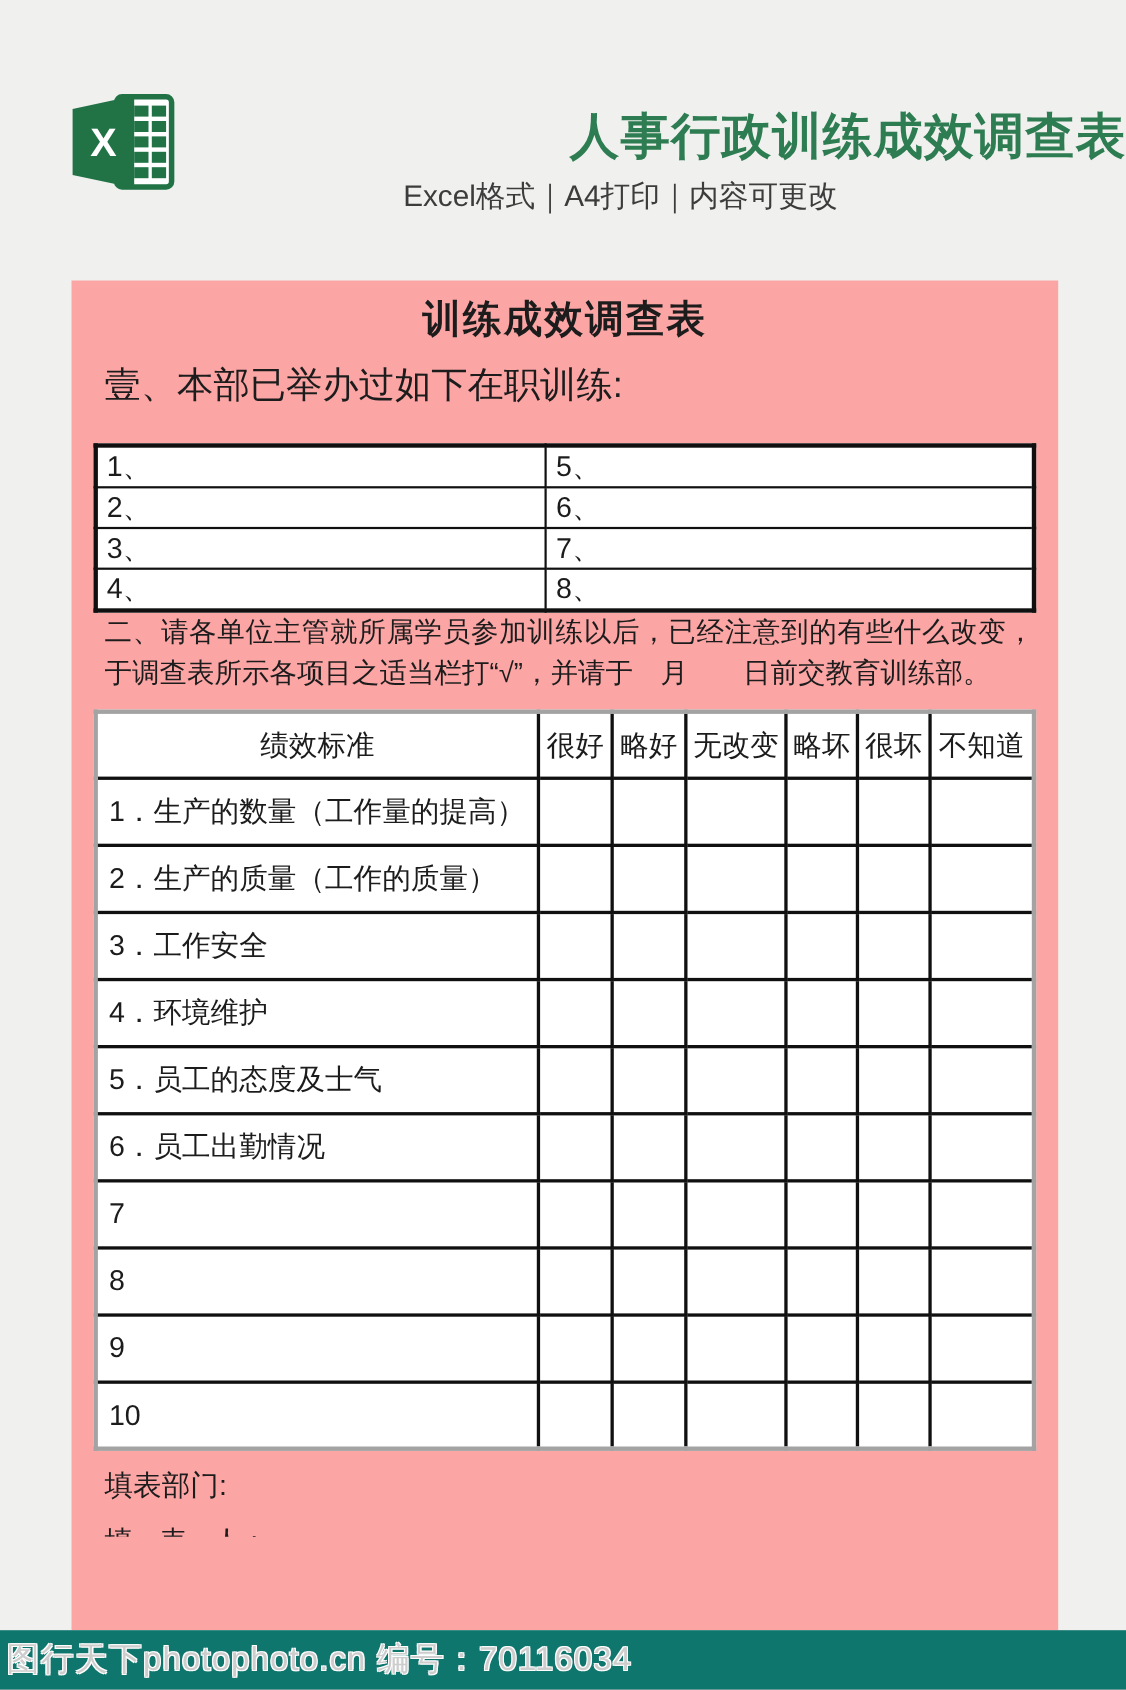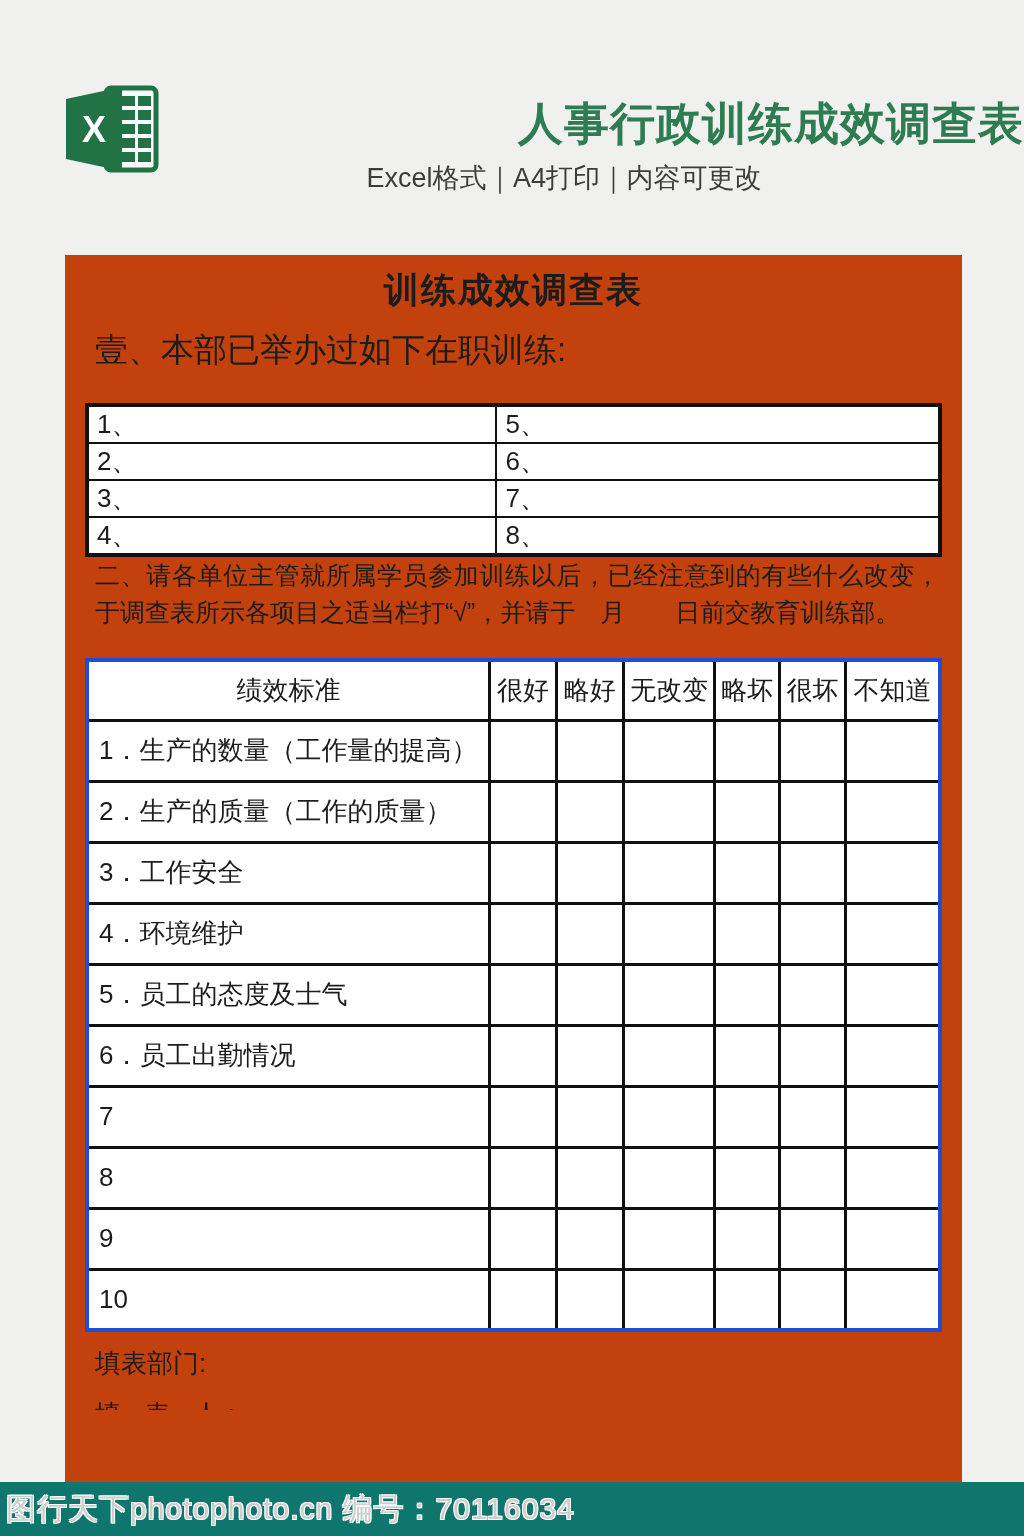--- a/index.html
+++ b/index.html
@@ -18,29 +18,29 @@
     text-align:right; font-size:45px; font-weight:bold;
     color:#2e7d52; letter-spacing:1px; white-space:nowrap;
   }
   .brand-subtitle {
     position:absolute; left:104px; right:0; top:160px;
     text-align:center; font-size:27px; color:#3c3c3c; white-space:nowrap;
   }
   .sheet {
     position:absolute; left:65px; top:255px;
     width:897px; height:1227px;
-    background:#c2410c; padding:0 20px; overflow:hidden;
+    background:#fca5a5; padding:0 20px; overflow:hidden;
   }
   .doc-title { padding-top:12px; text-align:center; font-size:35px; font-weight:bold; letter-spacing:2px; }
   .sec1 { margin-top:14px; font-size:33px; padding-left:10px; }
   table { border-collapse:collapse; width:857px; table-layout:fixed; background:#fff; }
   .t1 { margin-top:30px; border:4px solid #101010; }
   .t1 td { border:2px solid #101010; height:35px; font-size:26px; padding-left:8px; vertical-align:middle; }
   .sec2 { font-size:25px; line-height:37px; padding-left:10px; padding-right:2px; text-align:justify; }
-  .t2 { margin-top:27px; border:4px solid #1d4ed8; }
+  .t2 { margin-top:14px; border:4px solid #a3a3a3; }
   .t2 th { border:3px solid #101010; height:60px; font-size:26px; font-weight:normal; text-align:center; overflow:hidden; }
   .t2 td { border:3px solid #101010; height:61px; font-size:26px; padding-left:10px; vertical-align:middle; }
   .fill-dept { margin-top:14px; font-size:26px; padding-left:10px; }
   .fill-person { margin-top:16px; font-size:26px; padding-left:10px; height:13px; overflow:hidden; letter-spacing:8px; }
   .footer-bar { position:absolute; left:0; top:1482px; width:1024px; height:54px; background:#0f766e; }
   .watermark {
     position:absolute; left:6px; top:50%; transform:translateY(-50%);
     font-size:30px; color:#cdcdcd; letter-spacing:1px; white-space:nowrap;
     text-shadow:-1px -1px 0 #ffffff, 1px -1px 0 #ffffff, -1px 1px 0 #ffffff, 1px 1px 0 #ffffff;
   }

